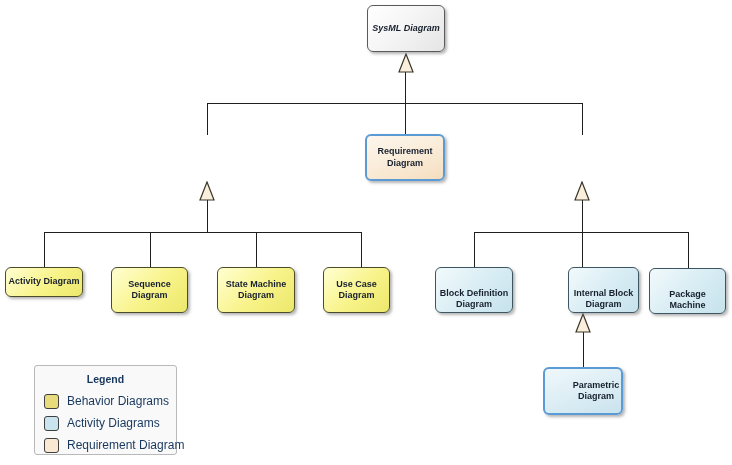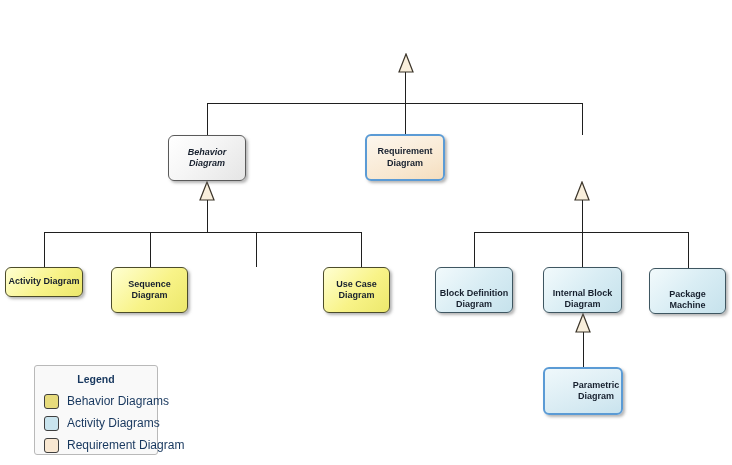--- a/index.html
+++ b/index.html
@@ -33,21 +33,21 @@
   }
   .node.param {
     border:2px solid #5b9bd5;
     background:linear-gradient(160deg,#eff8fb 0%,#d6eaf2 70%,#c9e3ee 100%);
     padding-left:28px;
   }
   .edge { position:absolute; background:#1f1f1f; }
   .arrow { position:absolute; width:16px; height:20px; }
 
   .legend {
-    position:absolute; left:34px; top:365px; width:124px; height:90px;
+    position:absolute; left:34px; top:365px; width:143px; height:90px;
     background:#f9f9f9; border:1px solid #b9b9b9; border-radius:3px;
     box-sizing:border-box;
   }
   .legend-title {
     text-align:center; font-weight:bold; font-size:10.5px; color:#17375e;
     margin-top:7px;
   }
   .legend-item {
     position:absolute; left:9px; display:flex; align-items:center; height:16px;
   }
@@ -98,42 +98,45 @@
     <svg width="16" height="20" viewBox="0 0 16 20">
         <polygon points="8,1 15,19 1,19" fill="#f9efdc" stroke="#3b3429" stroke-width="1.2"></polygon>
       </svg>
   </div>
   <div class="arrow" style="left:575px;top:313px">
     <svg width="16" height="20" viewBox="0 0 16 20">
         <polygon points="8,1 15,19 1,19" fill="#f9efdc" stroke="#3b3429" stroke-width="1.2"></polygon>
       </svg>
   </div>
 
+  <div class="node gray" style="left:367px;top:5px;width:78px;height:47px">
+    <span>SysML Diagram</span>
+  </div>
 
-  <div class="node gray" style="left:168px;top:135px;width:78px;height:46px">
-    <span>Behavior Diagram</span>
-  </div>
   <div class="node req" style="left:365px;top:134px;width:80px;height:47px">
     <span>Requirement Diagram</span>
   </div>
 
   <div class="node yellow" style="left:5px;top:267px;width:78px;height:30px">
     <span>Activity Diagram</span>
   </div>
   <div class="node yellow" style="left:111px;top:267px;width:77px;height:46px">
     <span>Sequence Diagram</span>
   </div>
+  <div class="node yellow" style="left:217px;top:267px;width:78px;height:46px">
+    <span>State Machine Diagram</span>
+  </div>
   <div class="node yellow" style="left:323px;top:267px;width:67px;height:46px">
     <span>Use Case Diagram</span>
   </div>
 
   <div class="node blue" style="left:435px;top:267px;width:78px;height:46px">
     <span>Block Definition Diagram</span>
   </div>
-  <div class="node blue" style="left:543px;top:267px;width:79px;height:46px">
+  <div class="node blue" style="left:568px;top:267px;width:71px;height:46px">
     <span>Internal Block Diagram</span>
   </div>
   <div class="node blue" style="left:649px;top:268px;width:77px;height:46px">
     <span>Package Machine</span>
   </div>
 
   <div class="node param" style="left:543px;top:367px;width:80px;height:48px">
     <span>Parametric Diagram</span>
   </div>
 

